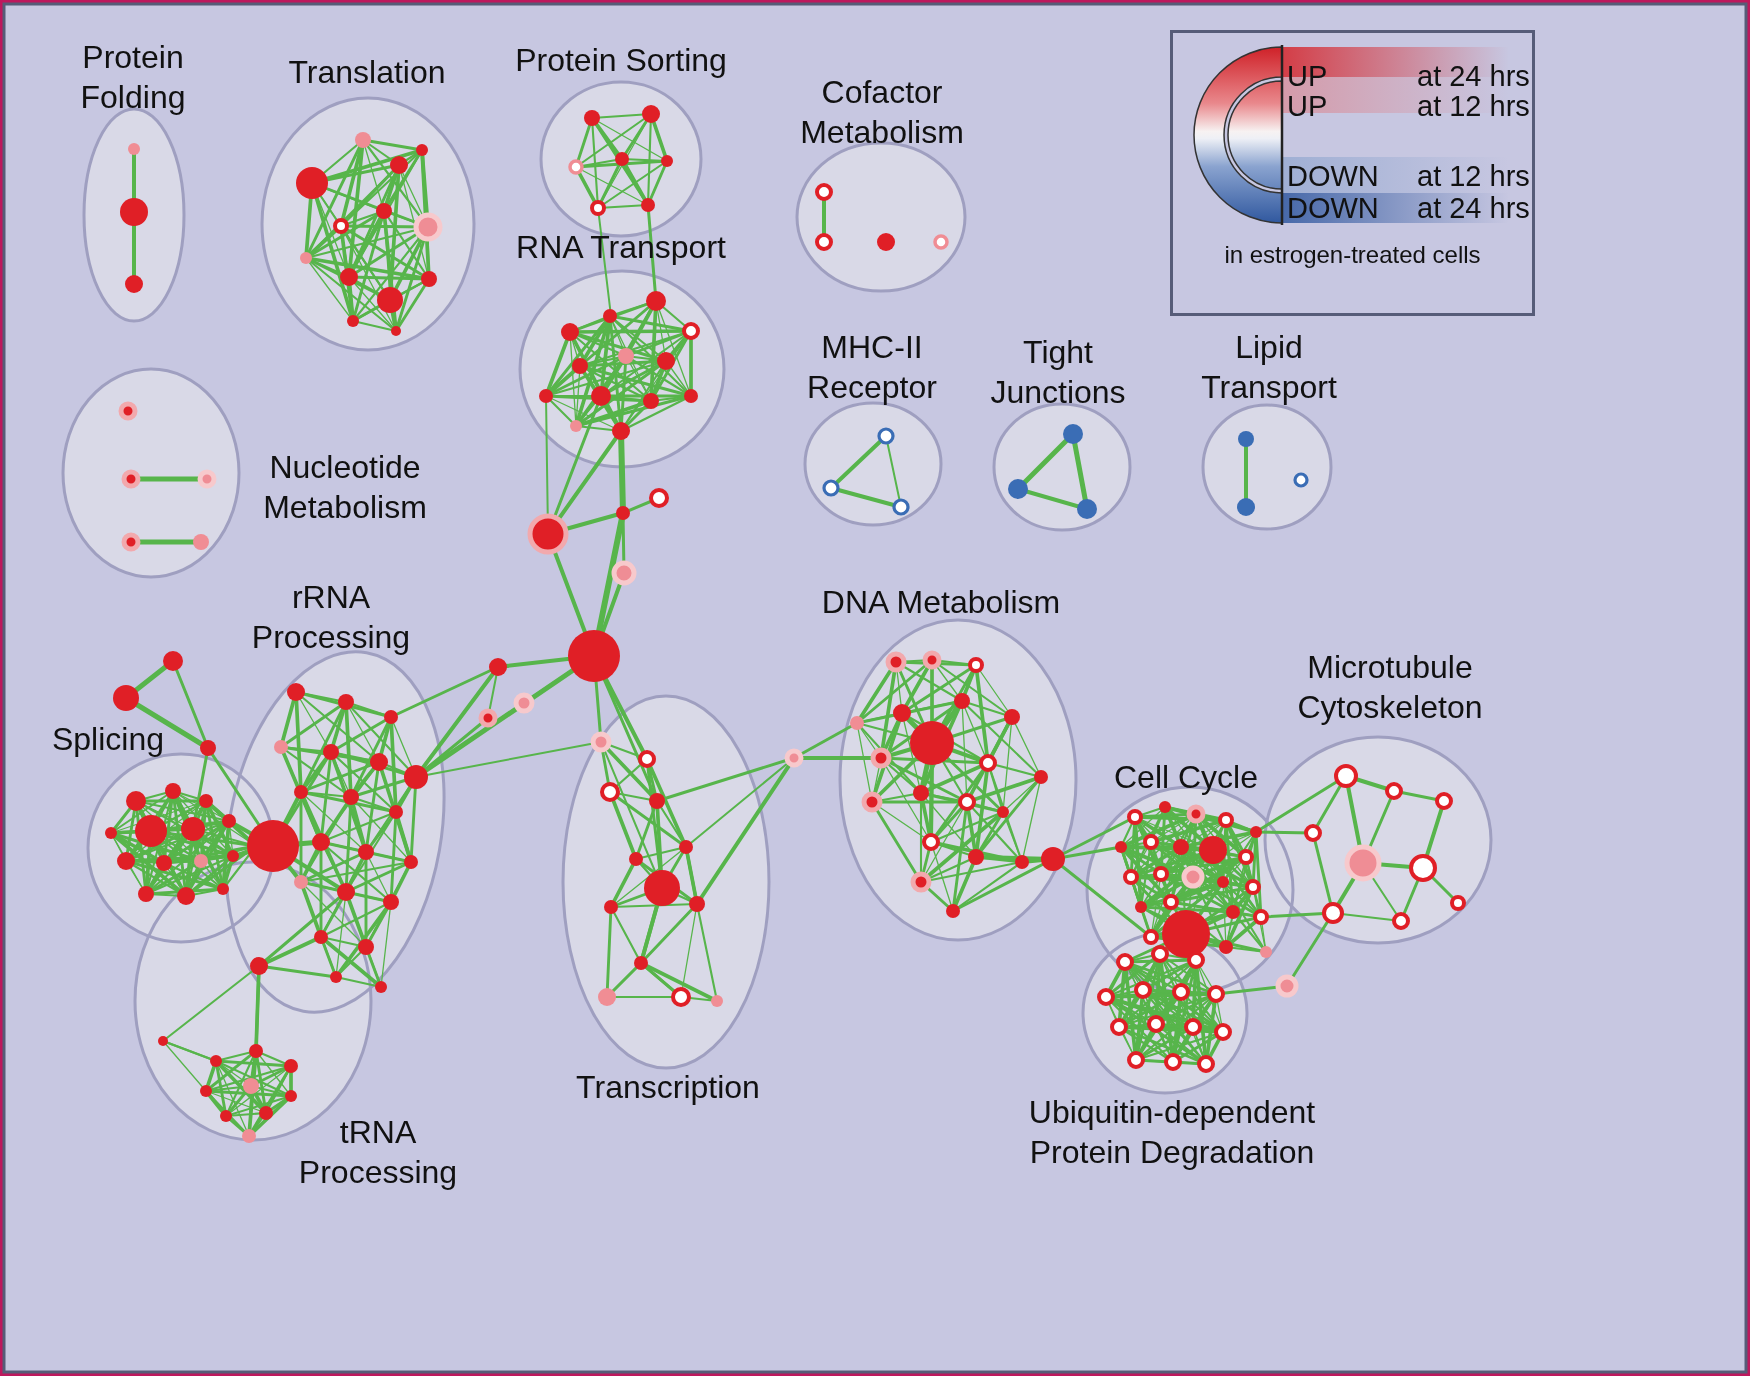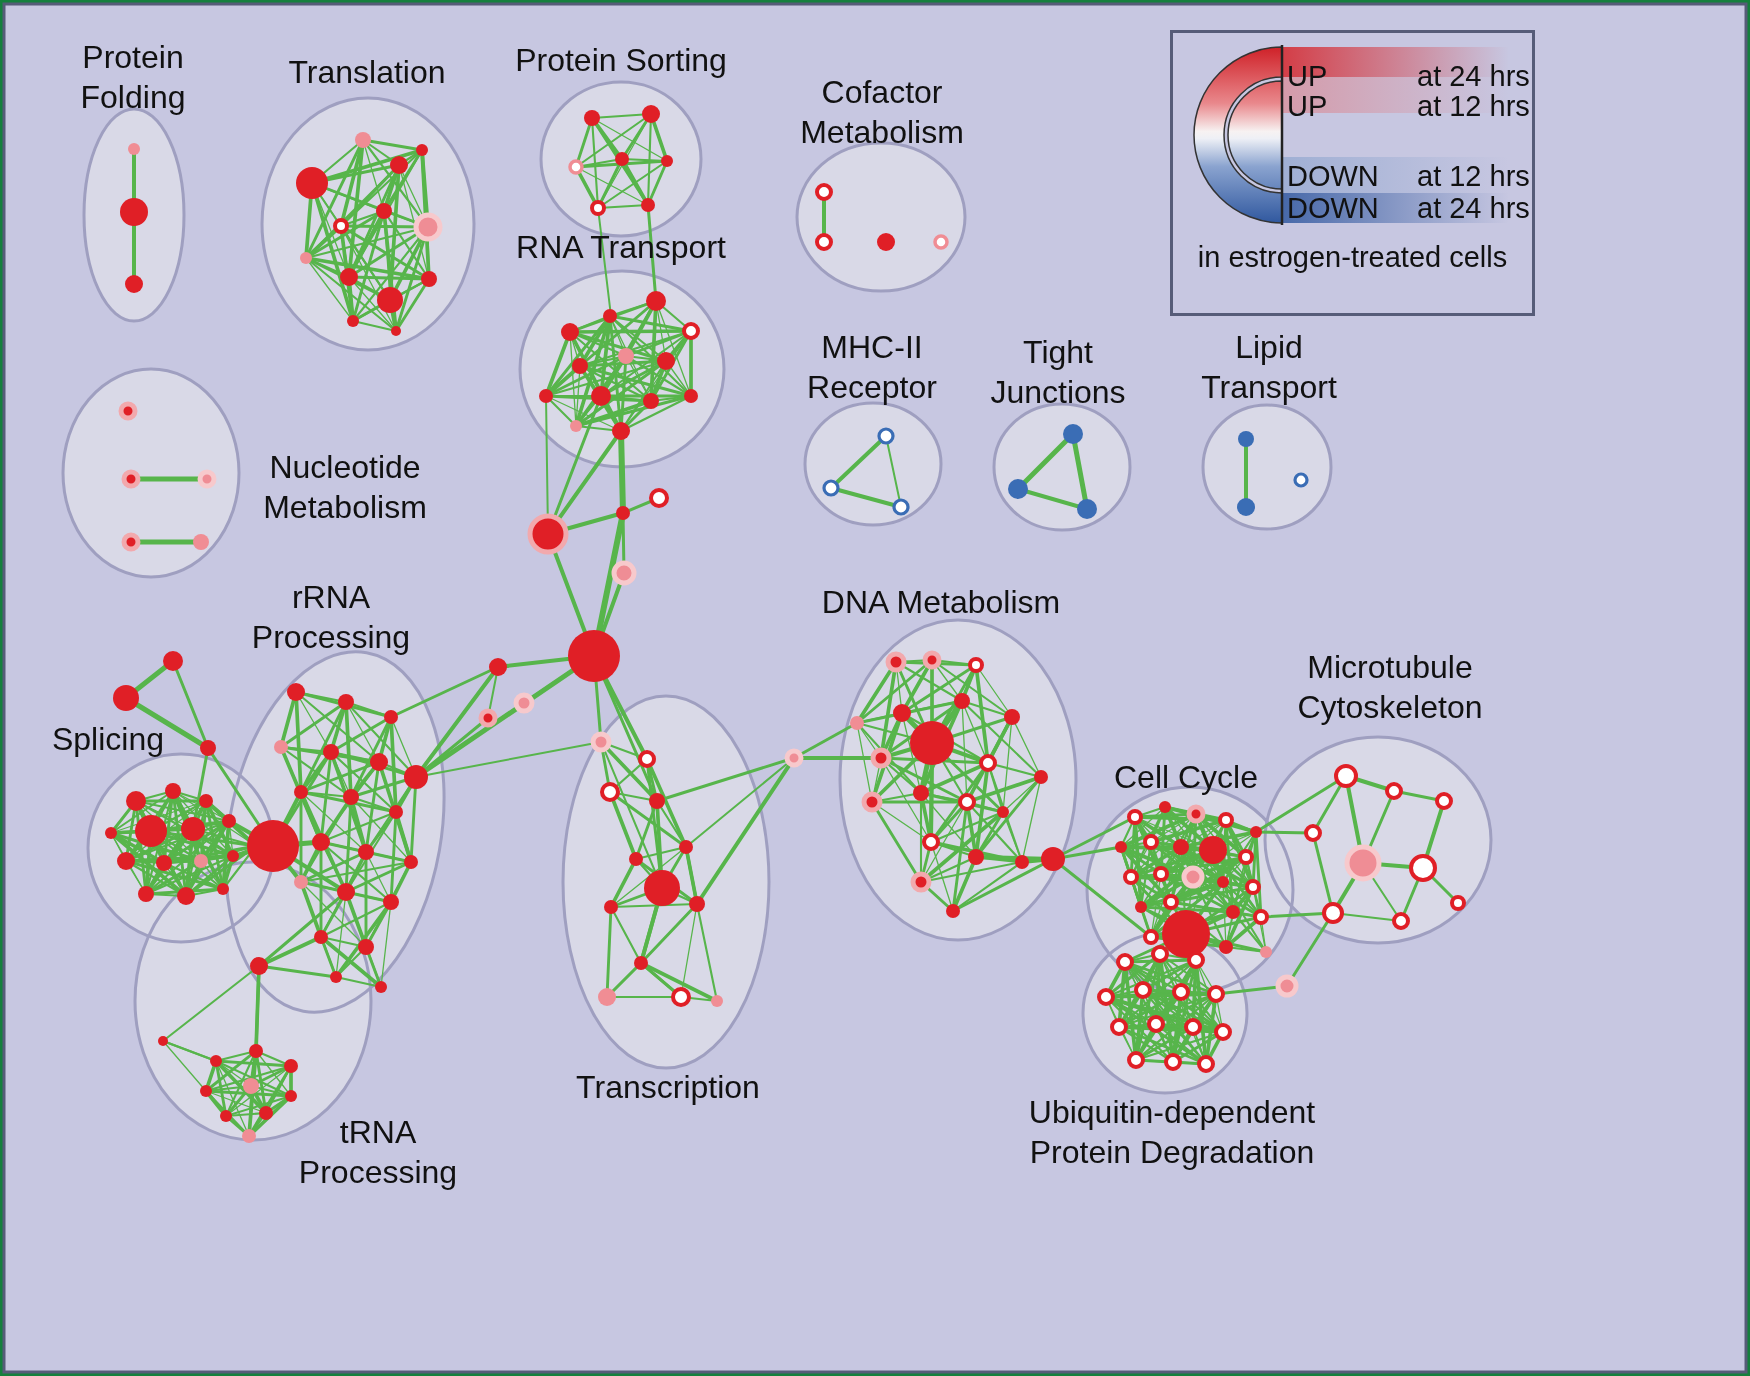--- a/index.html
+++ b/index.html
@@ -1,24 +1,24 @@
 <!DOCTYPE html>
 <html><head>
 <meta charset="utf-8">
 <style>
   html,body{margin:0;padding:0;background:#ffffff;font-family:"Liberation Sans",sans-serif;}
-  .stage{position:relative;width:1750px;height:1376px;background:#15803d;overflow:hidden;}
+  .stage{position:relative;width:1750px;height:1376px;background:#be185d;overflow:hidden;}
   #net{position:absolute;left:0;top:0;}
   .clabel{fill:#111111;font-family:"Liberation Sans",sans-serif;font-size:32px;text-anchor:middle;}
   .legend{position:absolute;left:1170px;top:30px;width:365px;height:286px;border:3px solid #565c78;box-sizing:border-box;}
   .legend svg{position:absolute;left:6px;top:4px;}
   .lrow{position:absolute;width:100%;height:32px;font-size:29px;color:#111111;}
   .ldir{position:absolute;left:114px;}
   .ltime{position:absolute;left:244px;}
-  .lcap{position:absolute;width:100%;text-align:center;font-size:29px;color:#111111;}
+  .lcap{position:absolute;width:100%;text-align:center;font-size:24px;color:#111111;}
 </style>
 </head>
 <body>
 
 <div class="stage">
   <svg id="net" width="1750" height="1376" viewBox="0 0 1750 1376">
       <rect x="4" y="4" width="1742" height="1368" fill="#c7c7e1" stroke="#565c78" stroke-width="3"></rect>
       <g>
         <ellipse cx="134" cy="215" rx="50" ry="106" fill="#d9d9e7" stroke="none" stroke-width="0"></ellipse>
         <ellipse cx="368" cy="224" rx="106" ry="126" fill="#d9d9e7" stroke="none" stroke-width="0"></ellipse>

